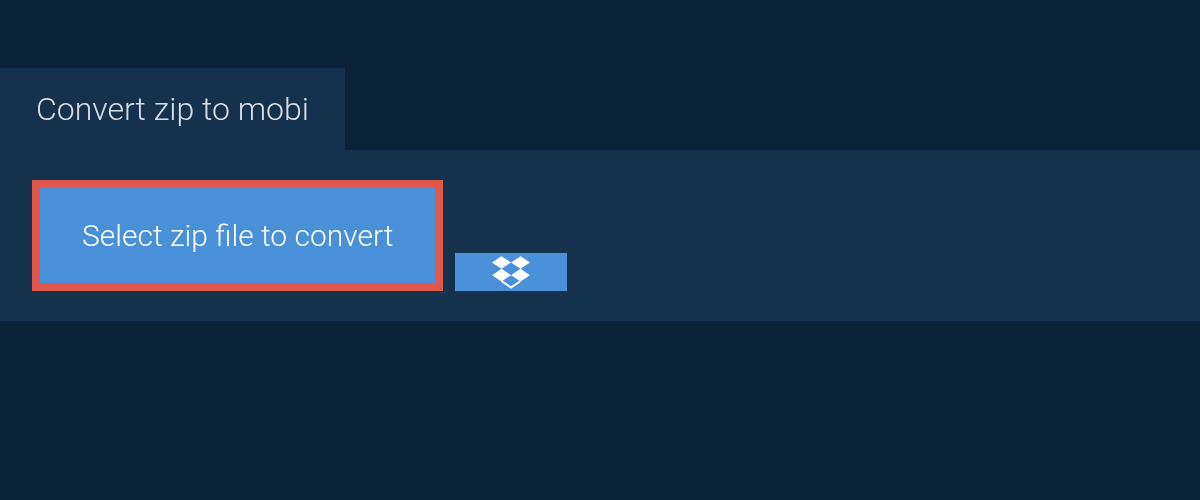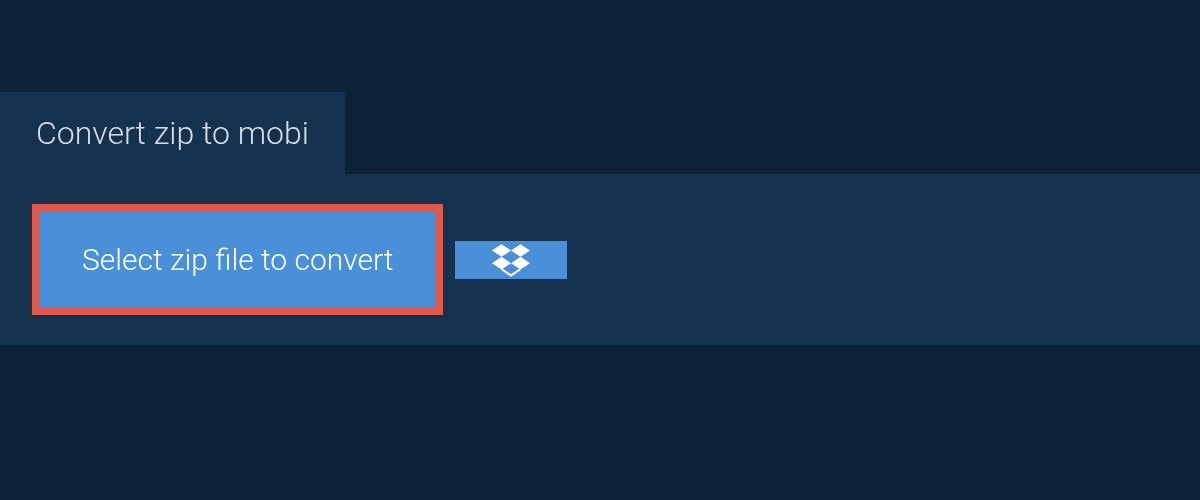--- a/index.html
+++ b/index.html
@@ -11,36 +11,36 @@
       width: 1200px;
       height: 500px;
       background-color: #0c2237;
       font-family: -apple-system, BlinkMacSystemFont, "Segoe UI", Roboto, Helvetica, Arial, sans-serif;
       overflow: hidden;
     }
     .tab-header {
       display: inline-block;
       background-color: #14324d;
       padding: 22px 36px;
-      margin-top: 92px;
+      margin-top: 68px;
     }
     .tab-title {
       color: #d8dde2;
       font-size: 32px;
       font-weight: 300;
     }
     .content-panel {
       background-color: #14324d;
       padding: 30px 32px;
       width: 100%;
     }
     .button-row {
       display: flex;
       gap: 12px;
-      align-items: center;
+      align-items: flex-end;
     }
     .select-button {
       background-color: #4a90d9;
       border: 8px solid #e2574c;
       color: #ffffff;
       font-size: 30px;
       font-weight: 300;
       padding: 30px 42px;
       cursor: pointer;
       display: flex;

